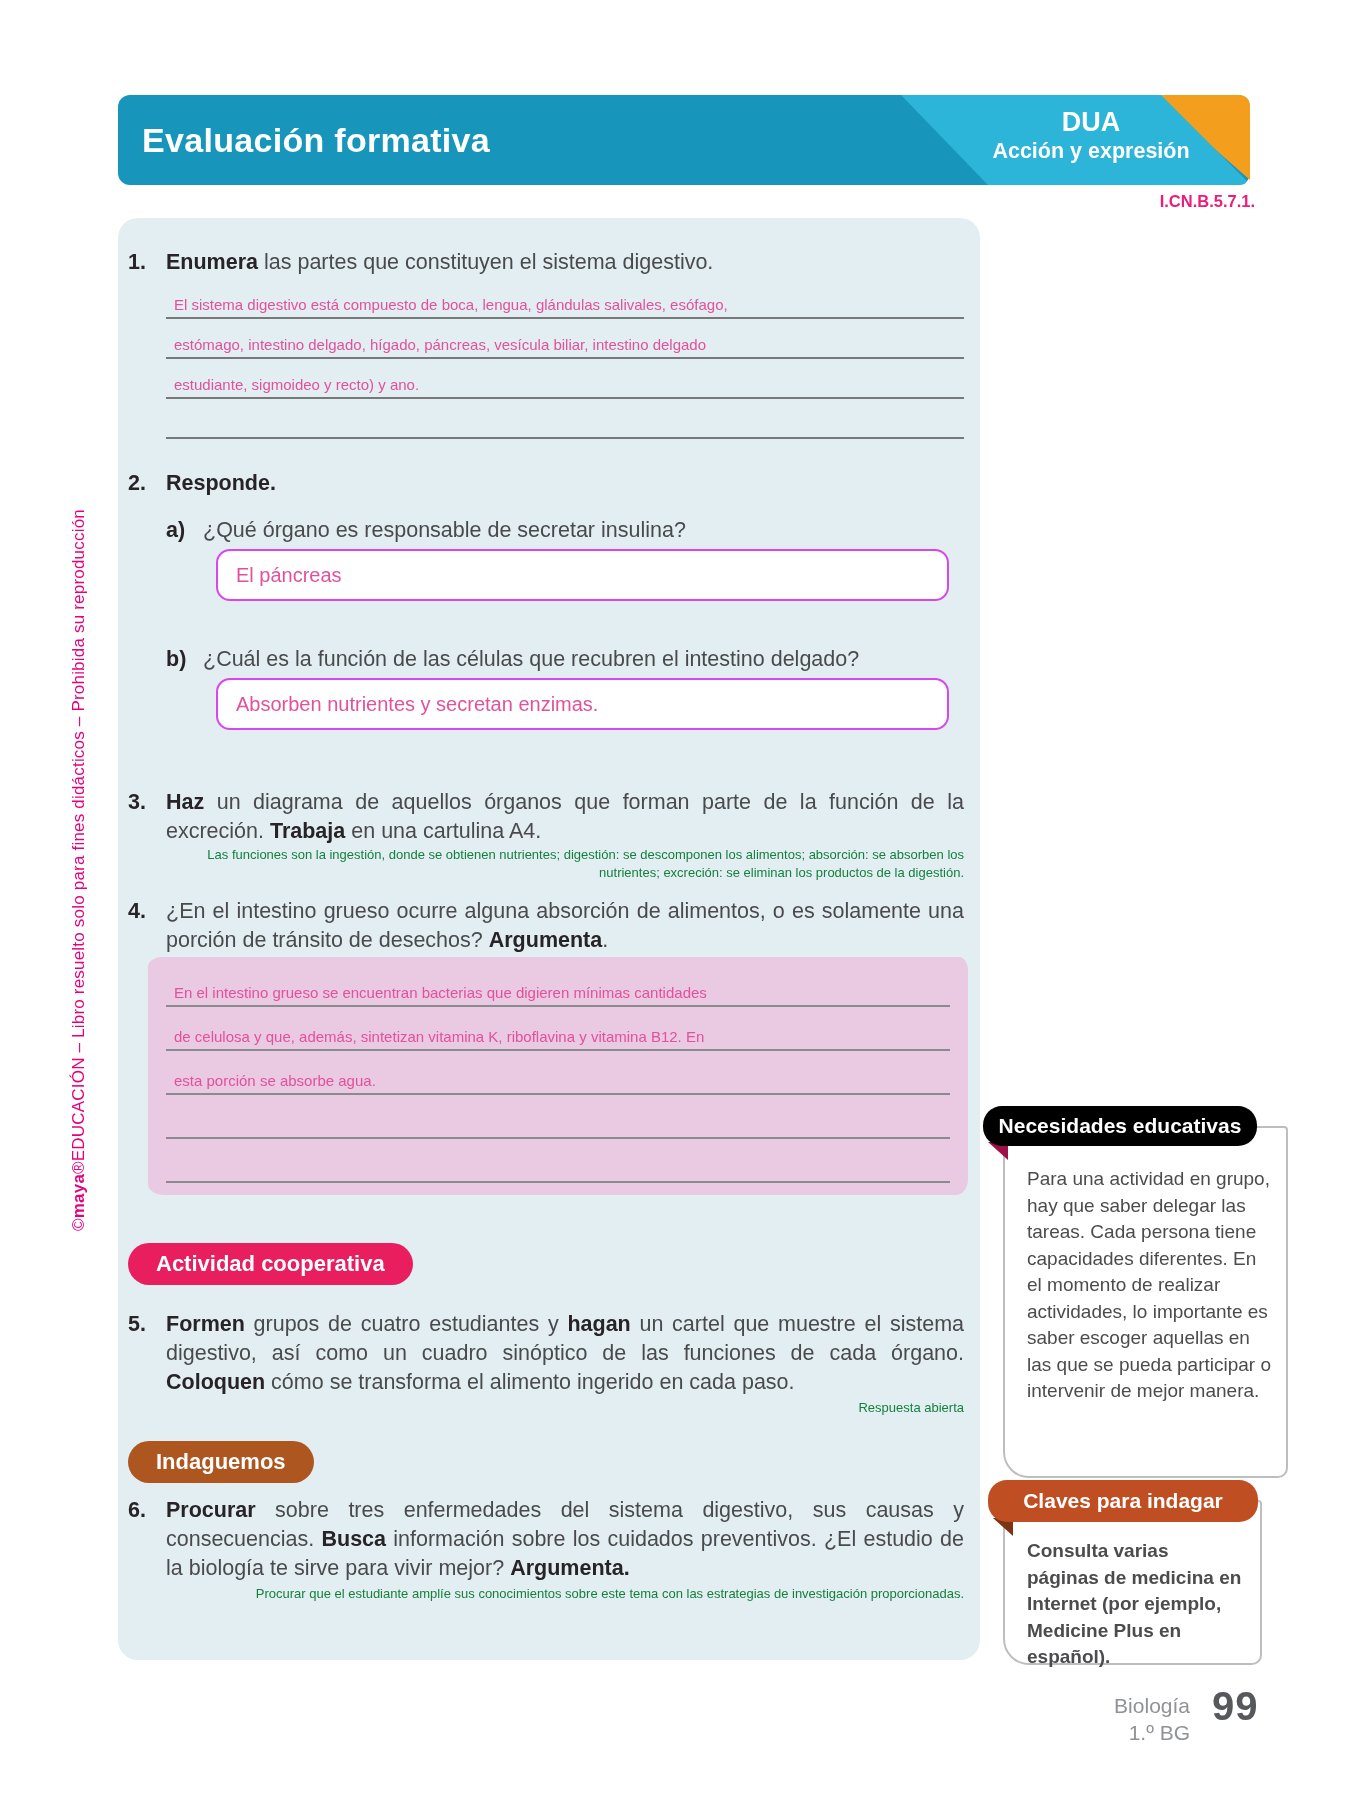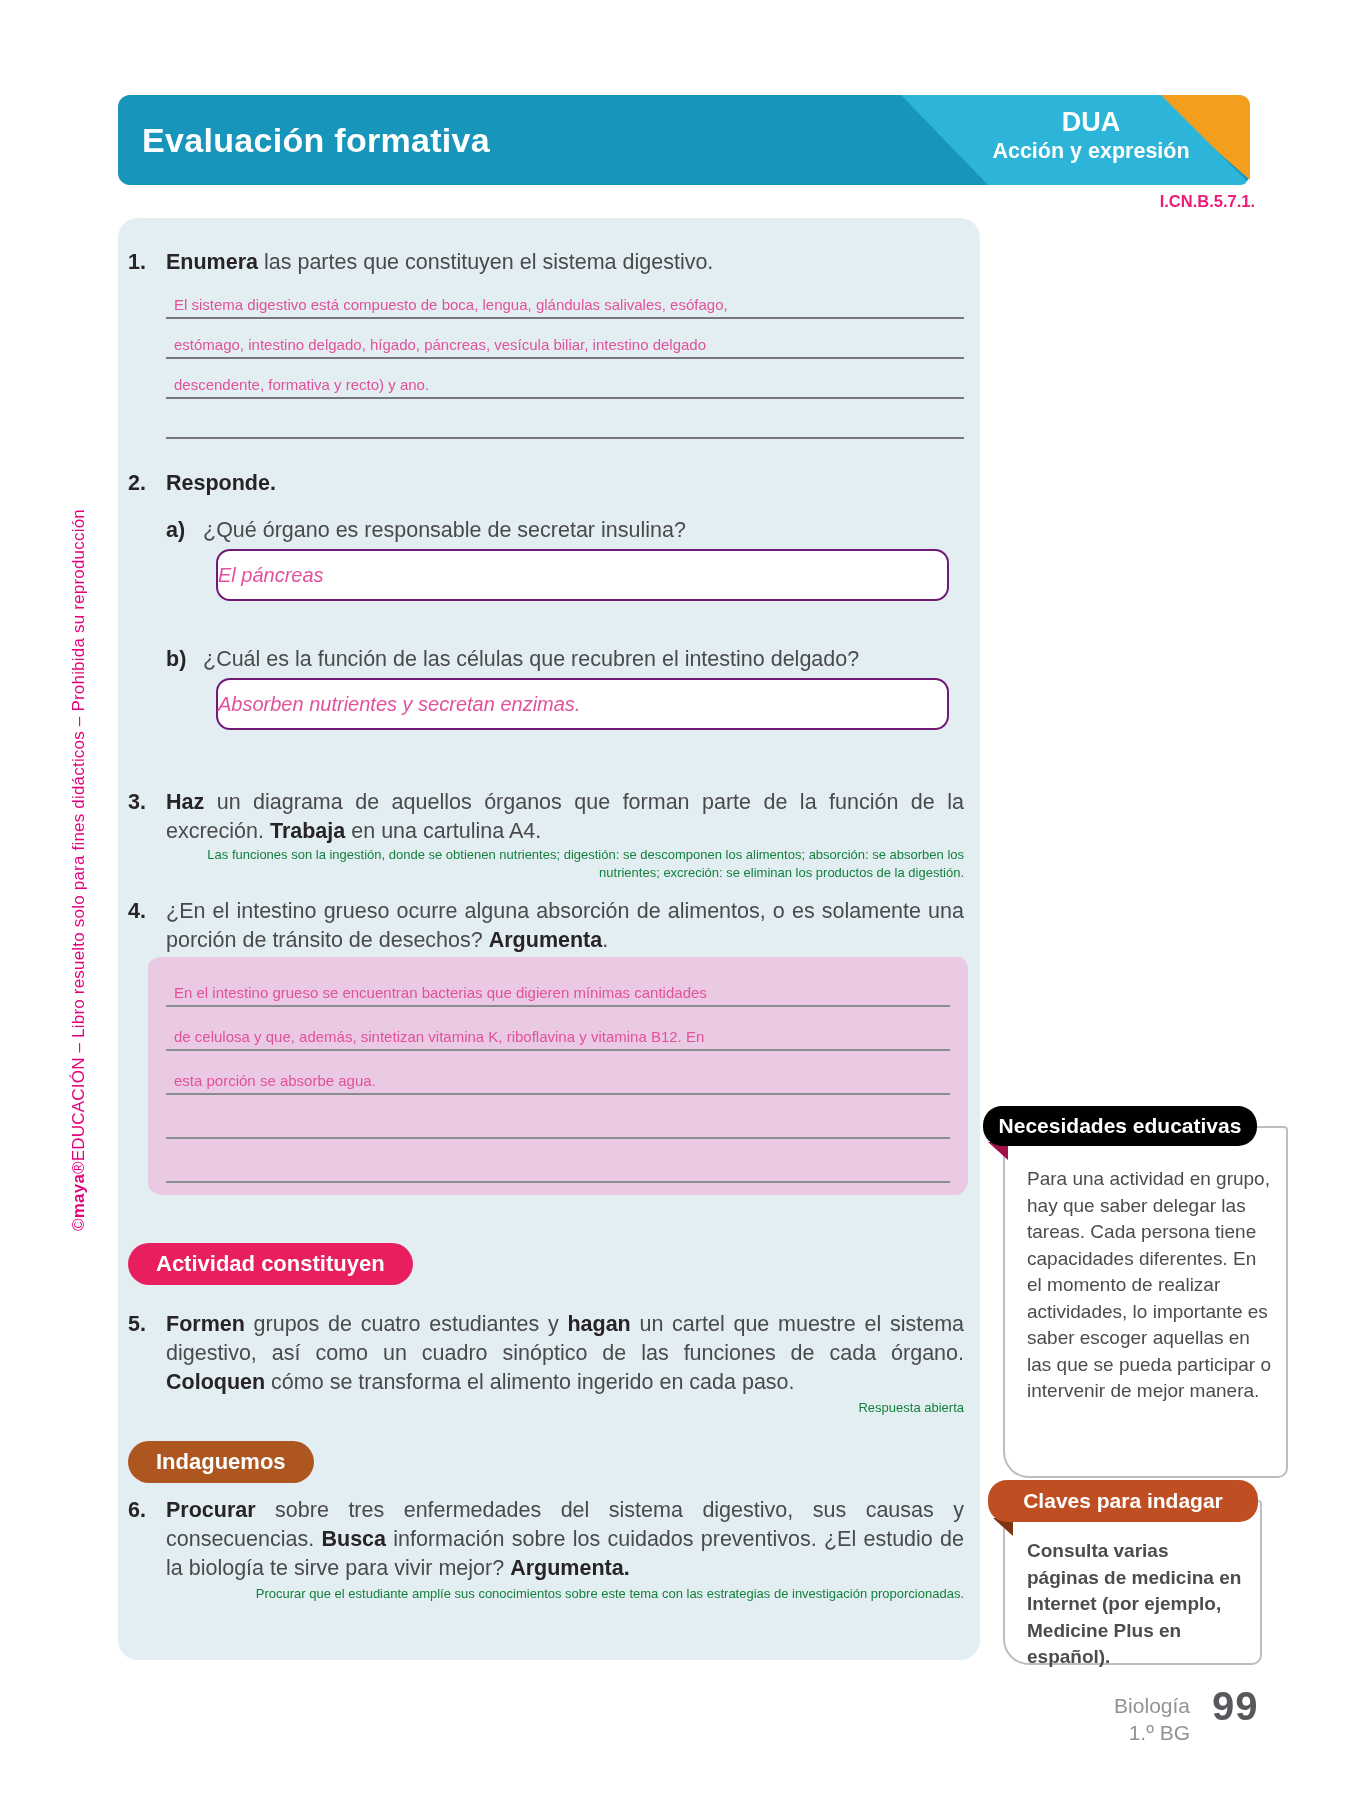--- a/index.html
+++ b/index.html
@@ -29,23 +29,23 @@
             box-sizing:border-box;overflow:visible;}
   .q{position:relative;font-size:21.5px;line-height:29px;color:#4a4a4c;text-align:justify;}
   .q .qnum{position:absolute;left:-38px;top:0;font-weight:bold;color:#272326;}
   .q .bseg{font-weight:bold;color:#272326;}
   .ans-line{height:40px;border-bottom:2px solid #77787b;display:flex;align-items:flex-end;
             padding:0 4px 4px 8px;box-sizing:border-box;color:#e2519c;font-size:15px;}
   .sub-q{position:relative;margin-left:0;font-size:21.5px;line-height:29px;}
   .sub-q .qletter{position:absolute;left:0;top:0;font-weight:bold;color:#272326;}
   .sub-q .sub-text{display:block;padding-left:37px;}
   .ans-box{margin-left:50px;margin-top:4px;width:calc(100% - 65px);height:52px;
-           background:#ffffff;border:2px solid #701a75;border-radius:14px;
-           display:flex;align-items:center;box-sizing:border-box;
-           color:#e2519c;font-size:20px;font-style:italic;}
+           background:#ffffff;border:2px solid #d946ef;border-radius:14px;
+           display:flex;align-items:center;padding-left:18px;box-sizing:border-box;
+           color:#e2519c;font-size:20px;}
   .note{color:#15803d;font-size:13px;line-height:17.5px;text-align:right;}
   .pink-pad{margin-left:-18px;width:820px;background:#eac9e3;
             border-radius:14px 9px 12px 16px / 10px 14px 16px 11px;
             padding:6px 18px 12px 18px;box-sizing:border-box;}
   .pink-pad .ans-line{height:44px;border-bottom:2px solid #8a8b8e;}
   .badge{display:inline-block;margin-left:-38px;height:42px;line-height:42px;
          padding:0 28px;border-radius:21px;color:#ffffff;font-size:22px;font-weight:bold;}
   .badge-pink{background:#e81e5e;}
   .badge-rust{background:#ad5620;}
 
@@ -92,21 +92,21 @@
 
   <div class="main-box">
 
     <div class="q">
       <span class="qnum">1.</span>
       <span><span class="bseg">Enumera</span><span> las partes que constituyen el sistema digestivo.</span></span>
     </div>
     <div class="mt-lines">
       <div class="ans-line">El sistema digestivo está compuesto de boca, lengua, glándulas salivales, esófago,</div>
       <div class="ans-line">estómago, intestino delgado, hígado, páncreas, vesícula biliar, intestino delgado</div>
-      <div class="ans-line">descendente, formativa y recto) y ano.</div>
+      <div class="ans-line">estudiante, sigmoideo y recto) y ano.</div>
       <div class="ans-line"></div>
     </div>
 
     <div class="q mt-q2">
       <span class="qnum">2.</span>
       <span><span class="bseg">Responde.</span></span>
     </div>
     <div class="sub-q mt-suba">
       <span class="qletter">a)</span>
       <span class="sub-text">¿Qué órgano es responsable de secretar insulina?</span>
@@ -134,21 +134,21 @@
     </div>
     <div class="pink-pad mt-pink">
       <div class="ans-line">En el intestino grueso se encuentran bacterias que digieren mínimas cantidades</div>
       <div class="ans-line">de celulosa y que, además, sintetizan vitamina K, riboflavina y vitamina B12. En</div>
       <div class="ans-line">esta porción se absorbe agua.</div>
       <div class="ans-line"></div>
       <div class="ans-line"></div>
     </div>
 
     <div class="mt-badge1">
-      <span class="badge badge-pink">Actividad constituyen</span>
+      <span class="badge badge-pink">Actividad cooperativa</span>
     </div>
     <div class="q mt-q5">
       <span class="qnum">5.</span>
       <span><span class="bseg">Formen</span><span> grupos de cuatro estudiantes y </span><span class="bseg">hagan</span><span> un cartel que muestre el sistema digestivo, así como un cuadro sinóptico de las funciones de cada órgano. </span><span class="bseg">Coloquen</span><span> cómo se transforma el alimento ingerido en cada paso.</span></span>
     </div>
     <div class="note mt-note5">Respuesta abierta</div>
 
     <div class="mt-badge2">
       <span class="badge badge-rust">Indaguemos</span>
     </div>

